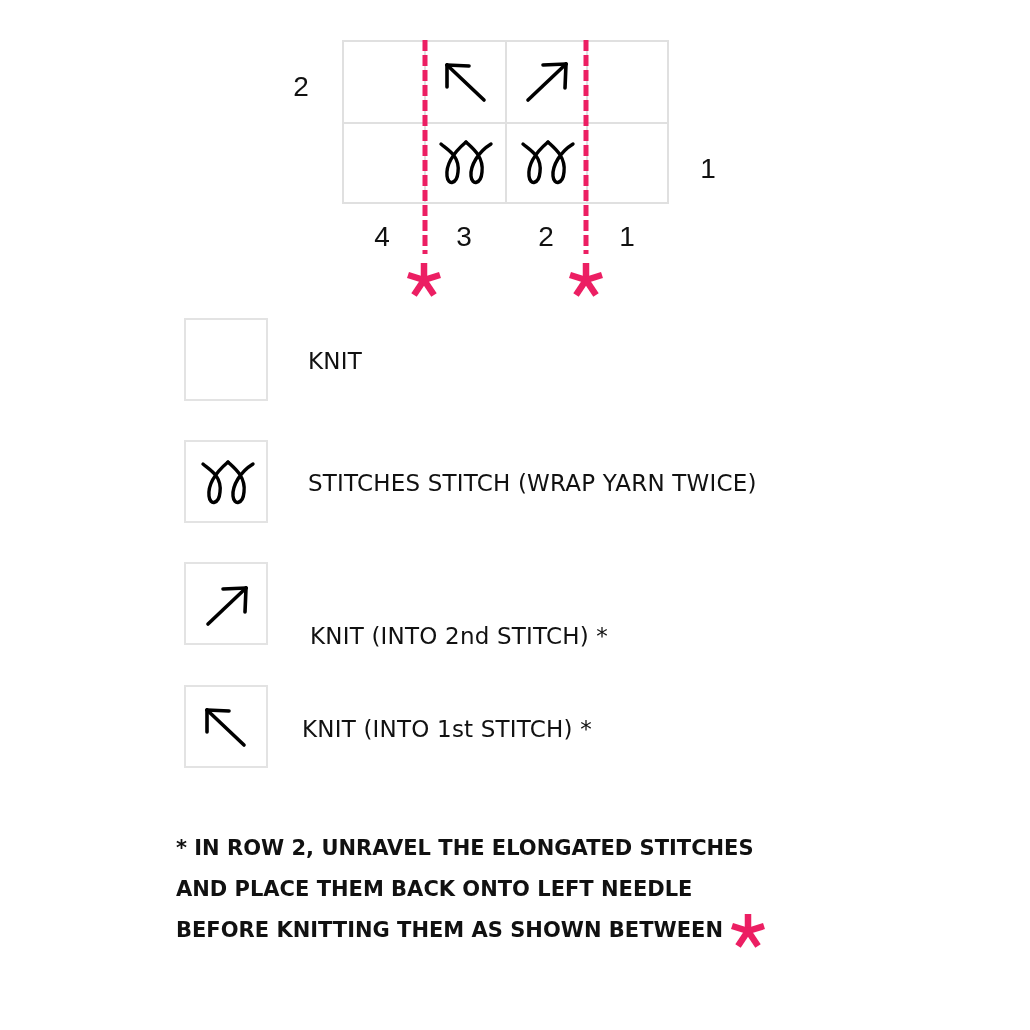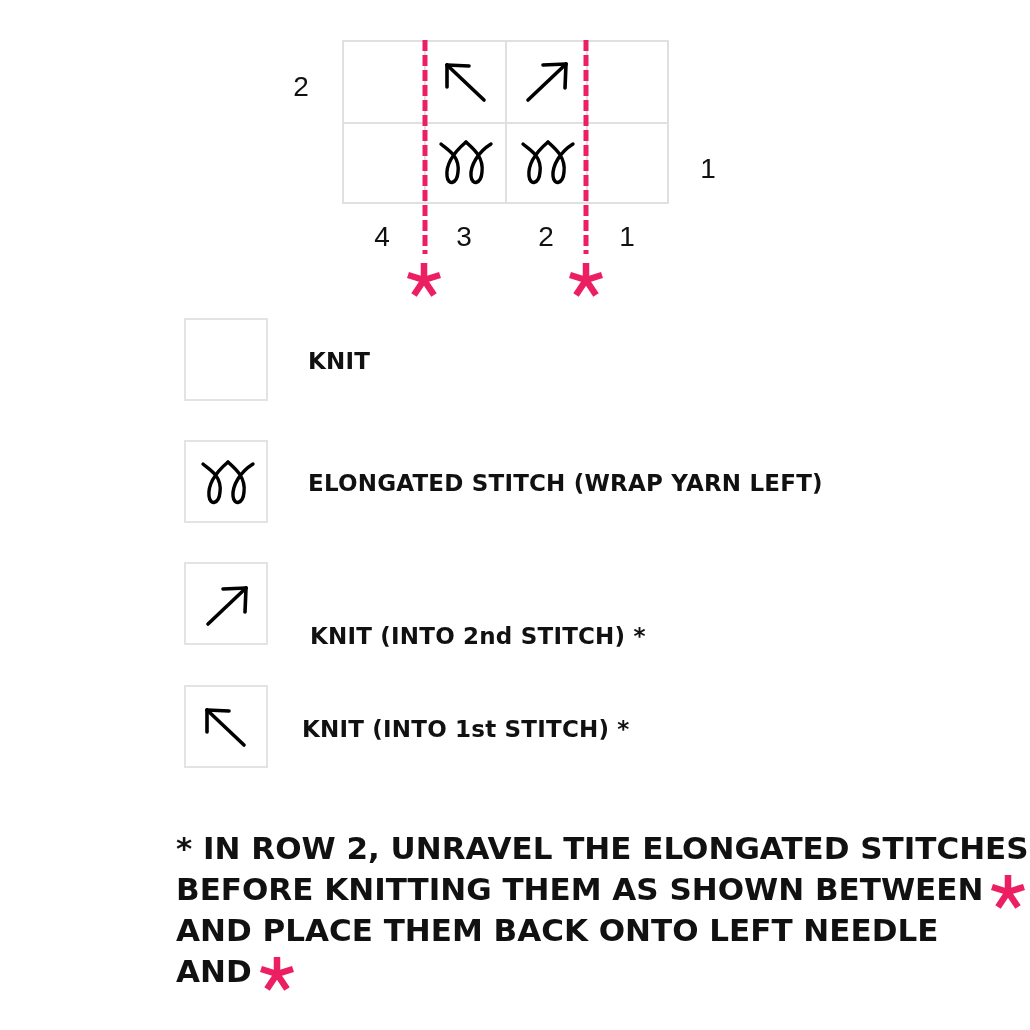--- a/index.html
+++ b/index.html
@@ -12,25 +12,25 @@
             border: 2px solid #e0e0e0; box-sizing: border-box; }
     .vline { position: absolute; top: 0; bottom: 0; width: 2px; background: #e0e0e0; }
     .hline { position: absolute; left: 0; right: 0; height: 2px; background: #e0e0e0; top: 80px; }
 
     .num { position: absolute; font-family: "Liberation Sans", sans-serif; font-size: 28px;
            font-weight: 400; line-height: 28px; transform: translate(-50%, -50%); color: #111; }
 
     
     .lbox { position: absolute; left: 184px; width: 84px; height: 83px;
             border: 2px solid #e3e3e3; box-sizing: border-box; background: #fff; }
-    .ltext { position: absolute; font-family: "DejaVu Sans", sans-serif; font-weight: 700;
+    .ltext { position: absolute; font-family: "DejaVu Sans", sans-serif; font-weight: 400;
              font-size: 23px; letter-spacing: 0.2px; line-height: 26px; color: #111; white-space: nowrap; }
 
     .foot { position: absolute; left: 176px; top: 828px; width: 760px;
-            font-family: "DejaVu Sans", sans-serif; font-weight: 700; font-size: 31px;
+            font-family: "DejaVu Sans", sans-serif; font-weight: 700; font-size: 21px;
             line-height: 41px; color: #111; }
     .foot .line { display: block; white-space: nowrap; }
     .inline-star { display: inline-block; vertical-align: middle; margin-left: 6px; }
   </style>
 </head>
 <body>
 
 <div class="grid">
   <div class="vline" style="left:80px"></div>
   <div class="vline" style="left:161px"></div>
@@ -106,21 +106,21 @@
   <div class="ltext" style="left:308px;top:348px">KNIT</div>
 
   <div class="lbox" style="top:440px">
     <svg style="position:absolute;left:14px;top:16px" width="56" height="52" viewBox="0 0 56 52">
       <g stroke="#000" stroke-width="3.4" stroke-linecap="round" fill="none">
         <path d="M3 6 C10 12, 22 18, 20 34 C19 46, 10 48, 9 38 C8 28, 14 16, 28 4"></path>
         <path d="M28 4 C33 9, 46 18, 44 34 C43 46, 34 48, 33 38 C32 28, 40 14, 53 6"></path>
       </g>
     </svg>
   </div>
-  <div class="ltext" style="left:308px;top:470px">ELONGATED STITCH (WRAP YARN LEFT)</div>
+  <div class="ltext" style="left:308px;top:470px">STITCHES STITCH (WRAP YARN TWICE)</div>
 
   <div class="lbox" style="top:562px">
     <svg style="position:absolute;left:16px;top:16px" width="52" height="48" viewBox="0 0 52 48">
       <g stroke="#000" stroke-width="3.6" stroke-linecap="round" fill="none">
         <line x1="6" y1="44" x2="44" y2="8"></line>
         <line x1="44" y1="8" x2="21" y2="9"></line>
         <line x1="44" y1="8" x2="43" y2="32"></line>
       </g>
     </svg>
   </div>
@@ -133,31 +133,22 @@
         <line x1="7" y1="7" x2="29" y2="8"></line>
         <line x1="7" y1="7" x2="7" y2="29"></line>
       </g>
     </svg>
   </div>
   <div class="ltext" style="left:302px;top:716px">KNIT (INTO 1st STITCH) *</div>
 </div>
 
 <div class="foot">
   <span class="line">* IN ROW 2, UNRAVEL THE ELONGATED STITCHES</span>
+  <span class="line">AND PLACE THEM BACK ONTO LEFT NEEDLE</span>
   <span class="line"><span>BEFORE KNITTING THEM AS SHOWN BETWEEN</span><svg class="inline-star" width="38" height="36" viewBox="0 0 36 36">
-      <g stroke="#EC1F63" stroke-width="6.5">
-        <line x1="18" y1="1" x2="18" y2="18"></line>
-        <line x1="18" y1="18" x2="2" y2="13"></line>
-        <line x1="18" y1="18" x2="34" y2="13"></line>
-        <line x1="18" y1="18" x2="8" y2="33"></line>
-        <line x1="18" y1="18" x2="28" y2="33"></line>
-      </g>
-      </svg></span>
-  <span class="line">AND PLACE THEM BACK ONTO LEFT NEEDLE</span>
-  <span class="line"><span>AND</span><svg class="inline-star" width="38" height="36" viewBox="0 0 36 36">
       <g stroke="#EC1F63" stroke-width="6.5">
         <line x1="18" y1="1" x2="18" y2="18"></line>
         <line x1="18" y1="18" x2="2" y2="13"></line>
         <line x1="18" y1="18" x2="34" y2="13"></line>
         <line x1="18" y1="18" x2="8" y2="33"></line>
         <line x1="18" y1="18" x2="28" y2="33"></line>
       </g>
       </svg></span>
 </div>
 

